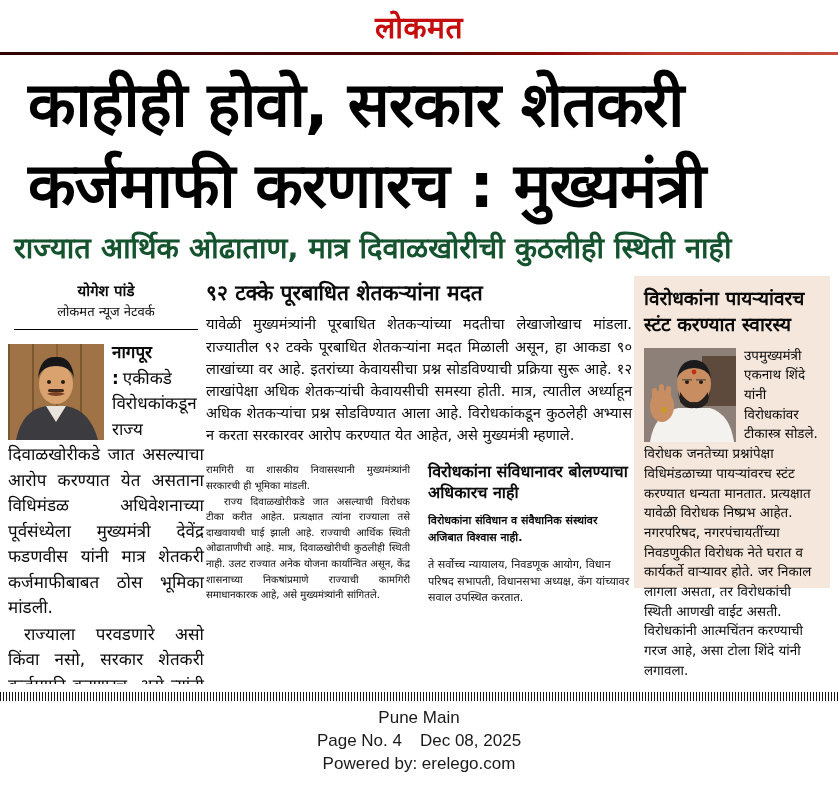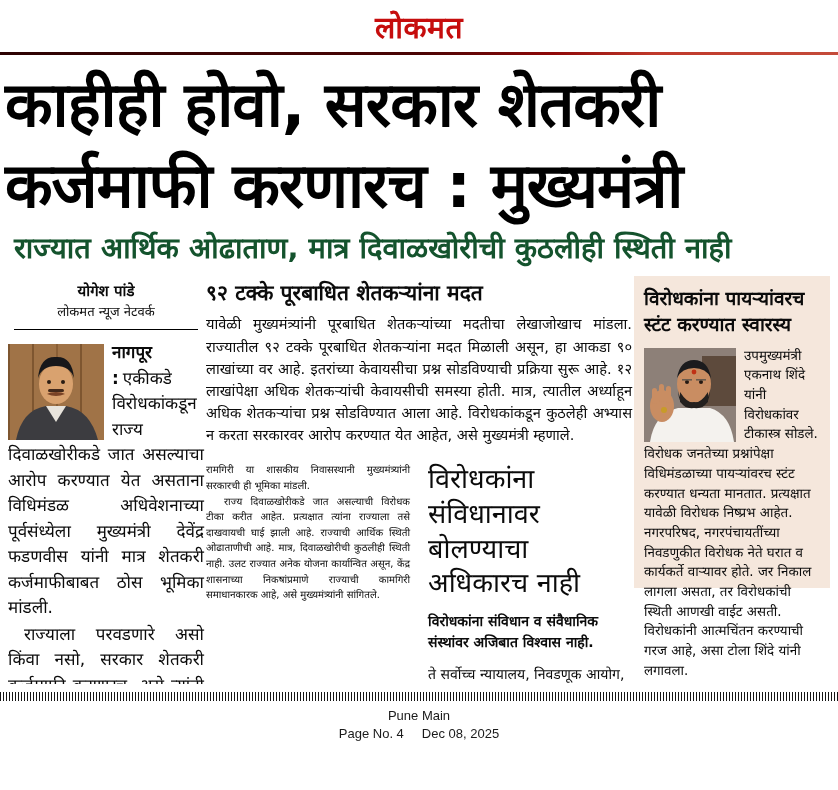--- a/index.html
+++ b/index.html
@@ -12,21 +12,21 @@
   .masthead { text-align:center; padding-top:6px;border-radius:20px; }
   .masthead-title {
     display:inline-block; color:var(--masthead-red,#c60d0d);
     font-size:30px; font-weight:800; letter-spacing:.5px;
   }
   .masthead-rule {
     height:3px; margin-top:5px;
     background:linear-gradient(90deg,#2c0202 0%,#4a0404 50%,#8f0808 66%,#c0392b 78%,#c44b3a 100%);
   }
   .headline {
-    padding:10px 14px 0 5px;
+    padding:10px 14px 0 28px;
     font-size:62px; font-weight:900; line-height:1.3; letter-spacing:-1px;
     color:#000;
   }
   .subheadline {
     padding:4px 14px 10px 14px;
     font-size:29px; font-weight:600; line-height:1.25; color:#14532d;
   }
   .content {
     display:flex; gap:2px; padding:0 8px; height:408px; overflow:hidden;
   }
@@ -42,40 +42,40 @@
   .body-text p + p { text-indent:16px; margin-top:1px; }
   .lead { font-weight:bold; margin-right:4px; }
   
   .col-mid { flex:1; min-width:0; padding-top:2px; }
   .mid-subhead { font-size:21px; font-weight:bold; margin-bottom:7px; }
   .mid-intro { font-size:14.6px; line-height:1.52; text-align:justify; }
   .mid-cols { display:flex; gap:18px; margin-top:16px; }
   .mid-col { flex:1; min-width:0; }
   .mid-col-left { font-size:10px; line-height:1.56; text-align:justify; }
   .mid-col-left p + p { text-indent:18px; }
-  .mid-right-head { font-size:27px; font-weight:normal; line-height:1.28; margin-bottom:10px; }
-  .mid-col-right p { font-size:14px; line-height:1.5; margin-bottom:11px; }
+  .mid-right-head { font-size:16px; font-weight:bold; line-height:1.28; margin-bottom:10px; }
+  .mid-col-right p { font-size:11px; line-height:1.5; margin-bottom:11px; }
   .bold { font-weight:bold; }
   
   .col-right {
     width:196px; flex:none; background:var(--sidebar-bg,#f5e7dc);
     padding:10px 10px 10px 10px; height:312px;
   }
   .side-head { font-size:19px; font-weight:bold; line-height:1.32; margin-bottom:9px; }
   .photo-box-sm { float:left; width:92px; height:94px; margin:2px 8px 2px 0; overflow:hidden; }
   .photo-box-sm svg { display:block; width:100%; height:100%; }
   .side-text { font-size:13.4px; line-height:1.47; }
   
   .stripe-divider {
     height:9px; margin:8px 0 6px 0;
     background:repeating-linear-gradient(90deg,#151515 0 1px,#ffffff 1px 3px);
   }
   .footer {
     text-align:center; font-family:"Liberation Sans",sans-serif;
-    font-size:13px; line-height:1.35; color:#1a1a1a;
+    font-size:17px; line-height:1.35; color:#1a1a1a;
   }
   .footer .sep { display:inline-block; width:18px; }
 </style>
 </head>
 <body>
 
 <div class="masthead">
   <span class="masthead-title">लोकमत</span>
   <div class="masthead-rule"></div>
 </div>
@@ -163,13 +163,14 @@
   </div>
 </div>
 
 <div class="stripe-divider"></div>
 
 <div class="footer">
   <div>Pune Main</div>
   <div>
     <span>Page No. 4</span><span class="sep"></span><span>Dec 08, 2025</span>
   </div>
+  <div>Powered by: erelego.com</div>
 </div>
 
 </body></html>

